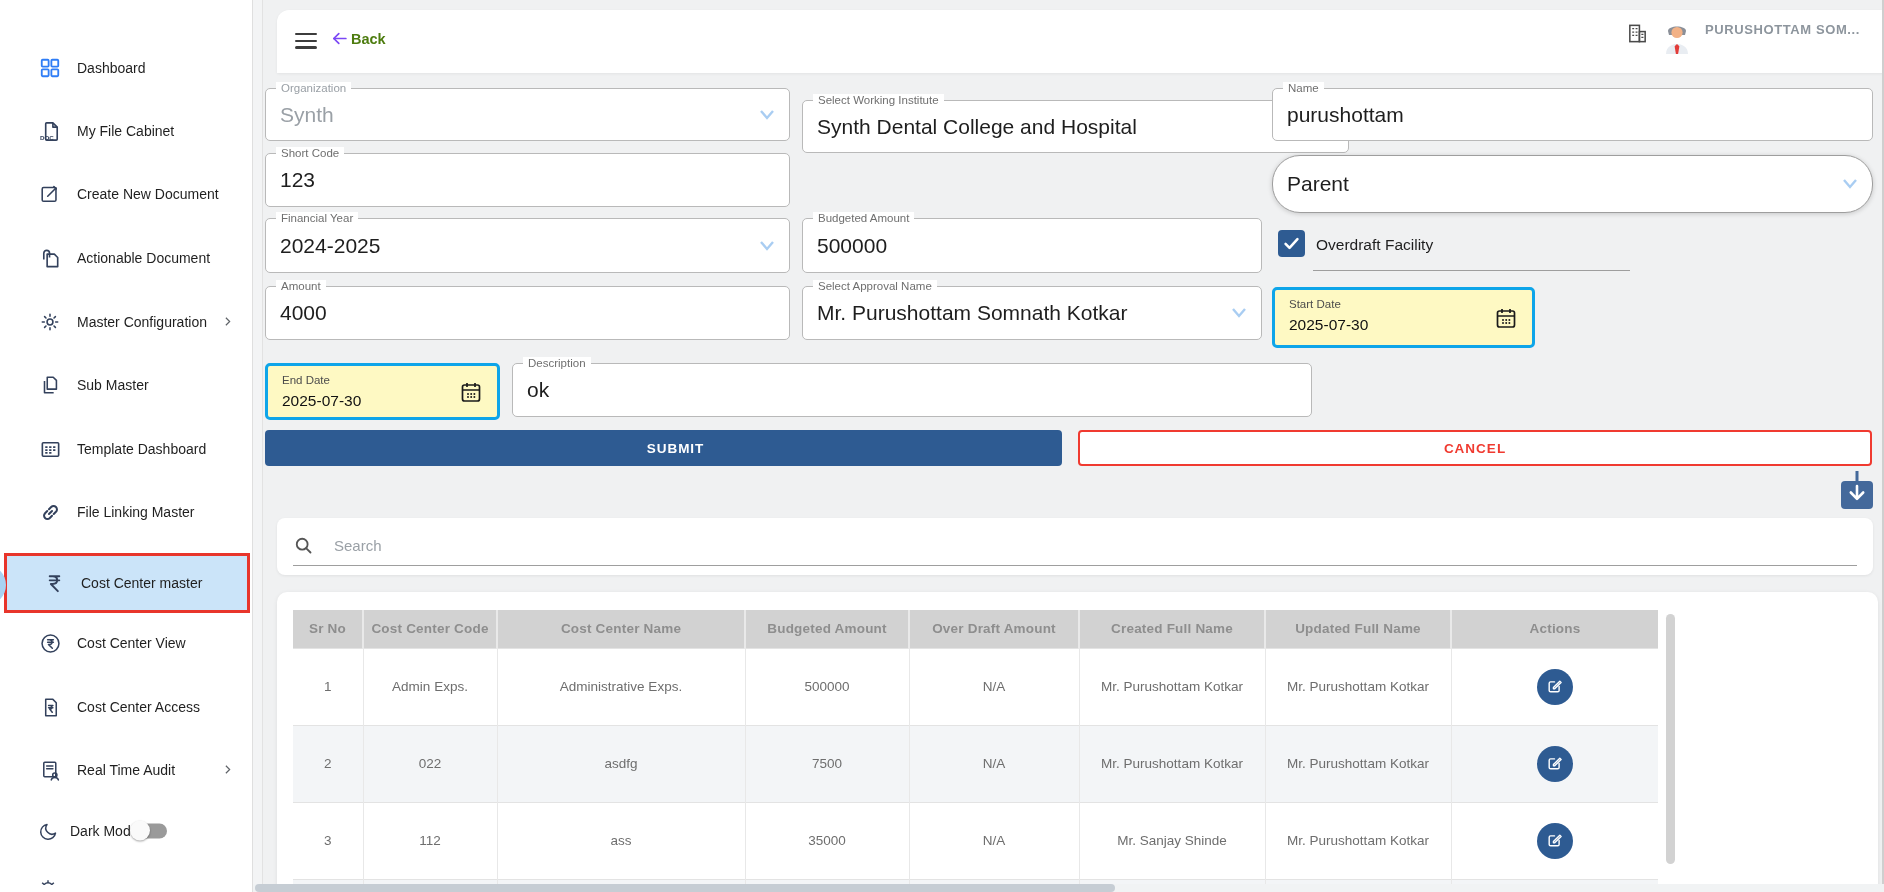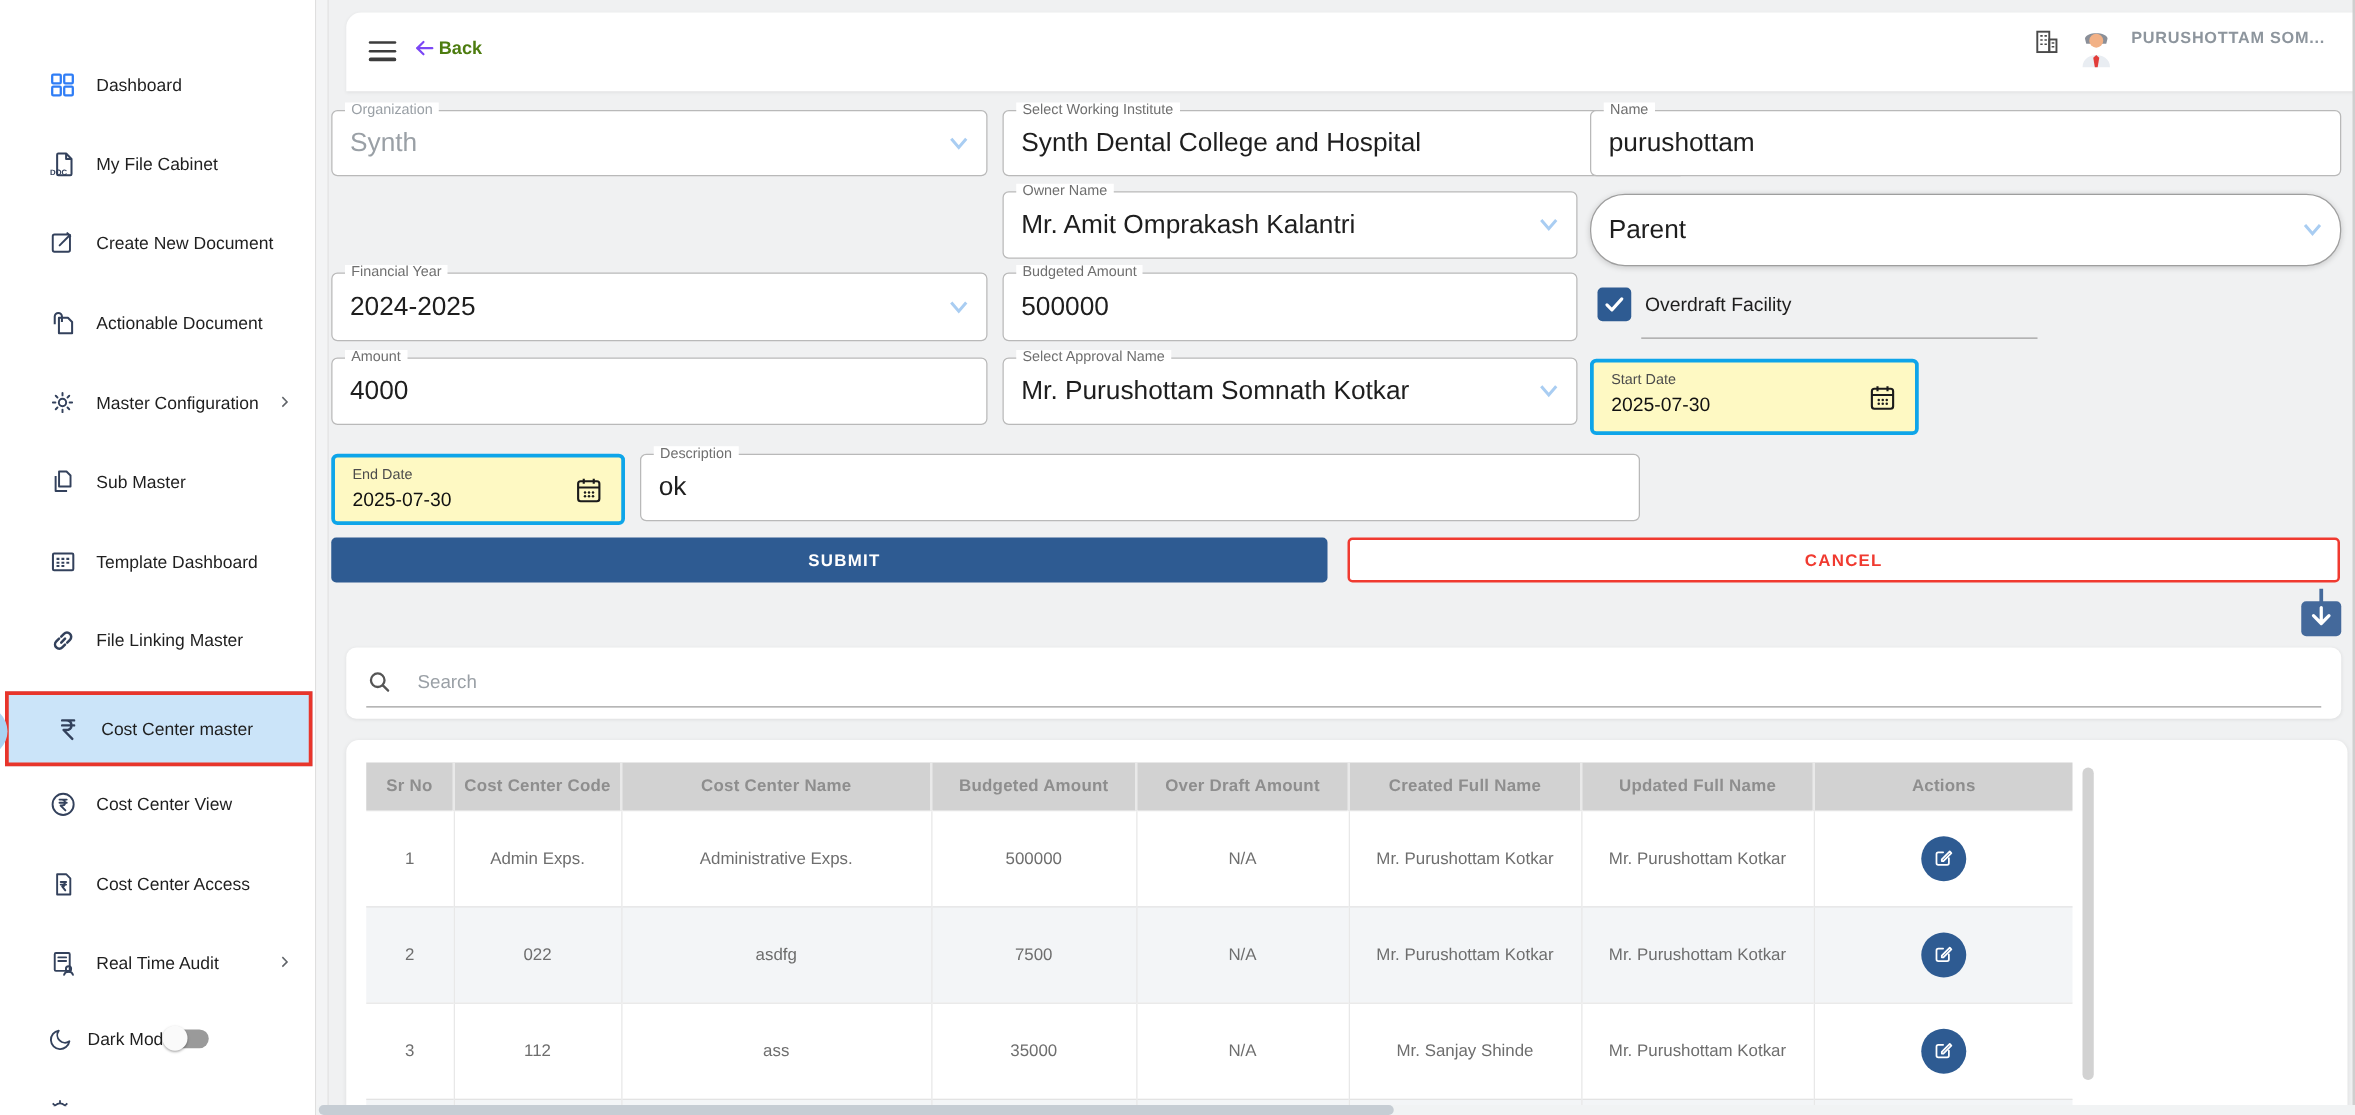--- a/index.html
+++ b/index.html
@@ -280,45 +280,40 @@
   <div class="field disabled" style="left:265px;top:88px;width:525px;height:53px">
     <span class="flabel">Organization</span>
     <span class="fvalue">Synth</span>
     <span class="chev">
         <svg width="20" height="14" viewBox="0 0 20 14" fill="none" stroke="#a9cdf2" stroke-width="2.4">
           <path d="M4 3l6 7 6-7"></path>
         </svg>
       </span>
   </div>
 
-  <div class="field" style="left:802px;top:88px;width:547px;height:53px">
+  <div class="field" style="left:802px;top:100px;width:547px;height:53px">
     <span class="flabel">Select Working Institute</span>
     <span class="fvalue">Synth Dental College and Hospital</span>
     <span class="chev">
         <svg width="20" height="14" viewBox="0 0 20 14" fill="none" stroke="#a9cdf2" stroke-width="2.4">
           <path d="M4 3l6 7 6-7"></path>
         </svg>
       </span>
   </div>
 
   <div class="field" style="left:1272px;top:88px;width:601px;height:53px">
     <span class="flabel">Name</span>
     <span class="fvalue">purushottam</span>
   </div>
 
-
-  <div class="field" style="left:802px;top:153px;width:460px;height:54px">
-    <span class="flabel">Owner Name</span>
-    <span class="fvalue">Mr. Amit Omprakash Kalantri</span>
-    <span class="chev">
-        <svg width="20" height="14" viewBox="0 0 20 14" fill="none" stroke="#a9cdf2" stroke-width="2.4">
-          <path d="M4 3l6 7 6-7"></path>
-        </svg>
-      </span>
-  </div>
+  <div class="field" style="left:265px;top:153px;width:525px;height:54px">
+    <span class="flabel">Short Code</span>
+    <span class="fvalue">123</span>
+  </div>
+
 
   <div class="field plain" style="left:1272px;top:155px;width:601px;height:58px">
     <span class="fvalue">Parent</span>
     <span class="chev">
         <svg width="20" height="14" viewBox="0 0 20 14" fill="none" stroke="#a9cdf2" stroke-width="2.4">
           <path d="M4 3l6 7 6-7"></path>
         </svg>
       </span>
   </div>
 

